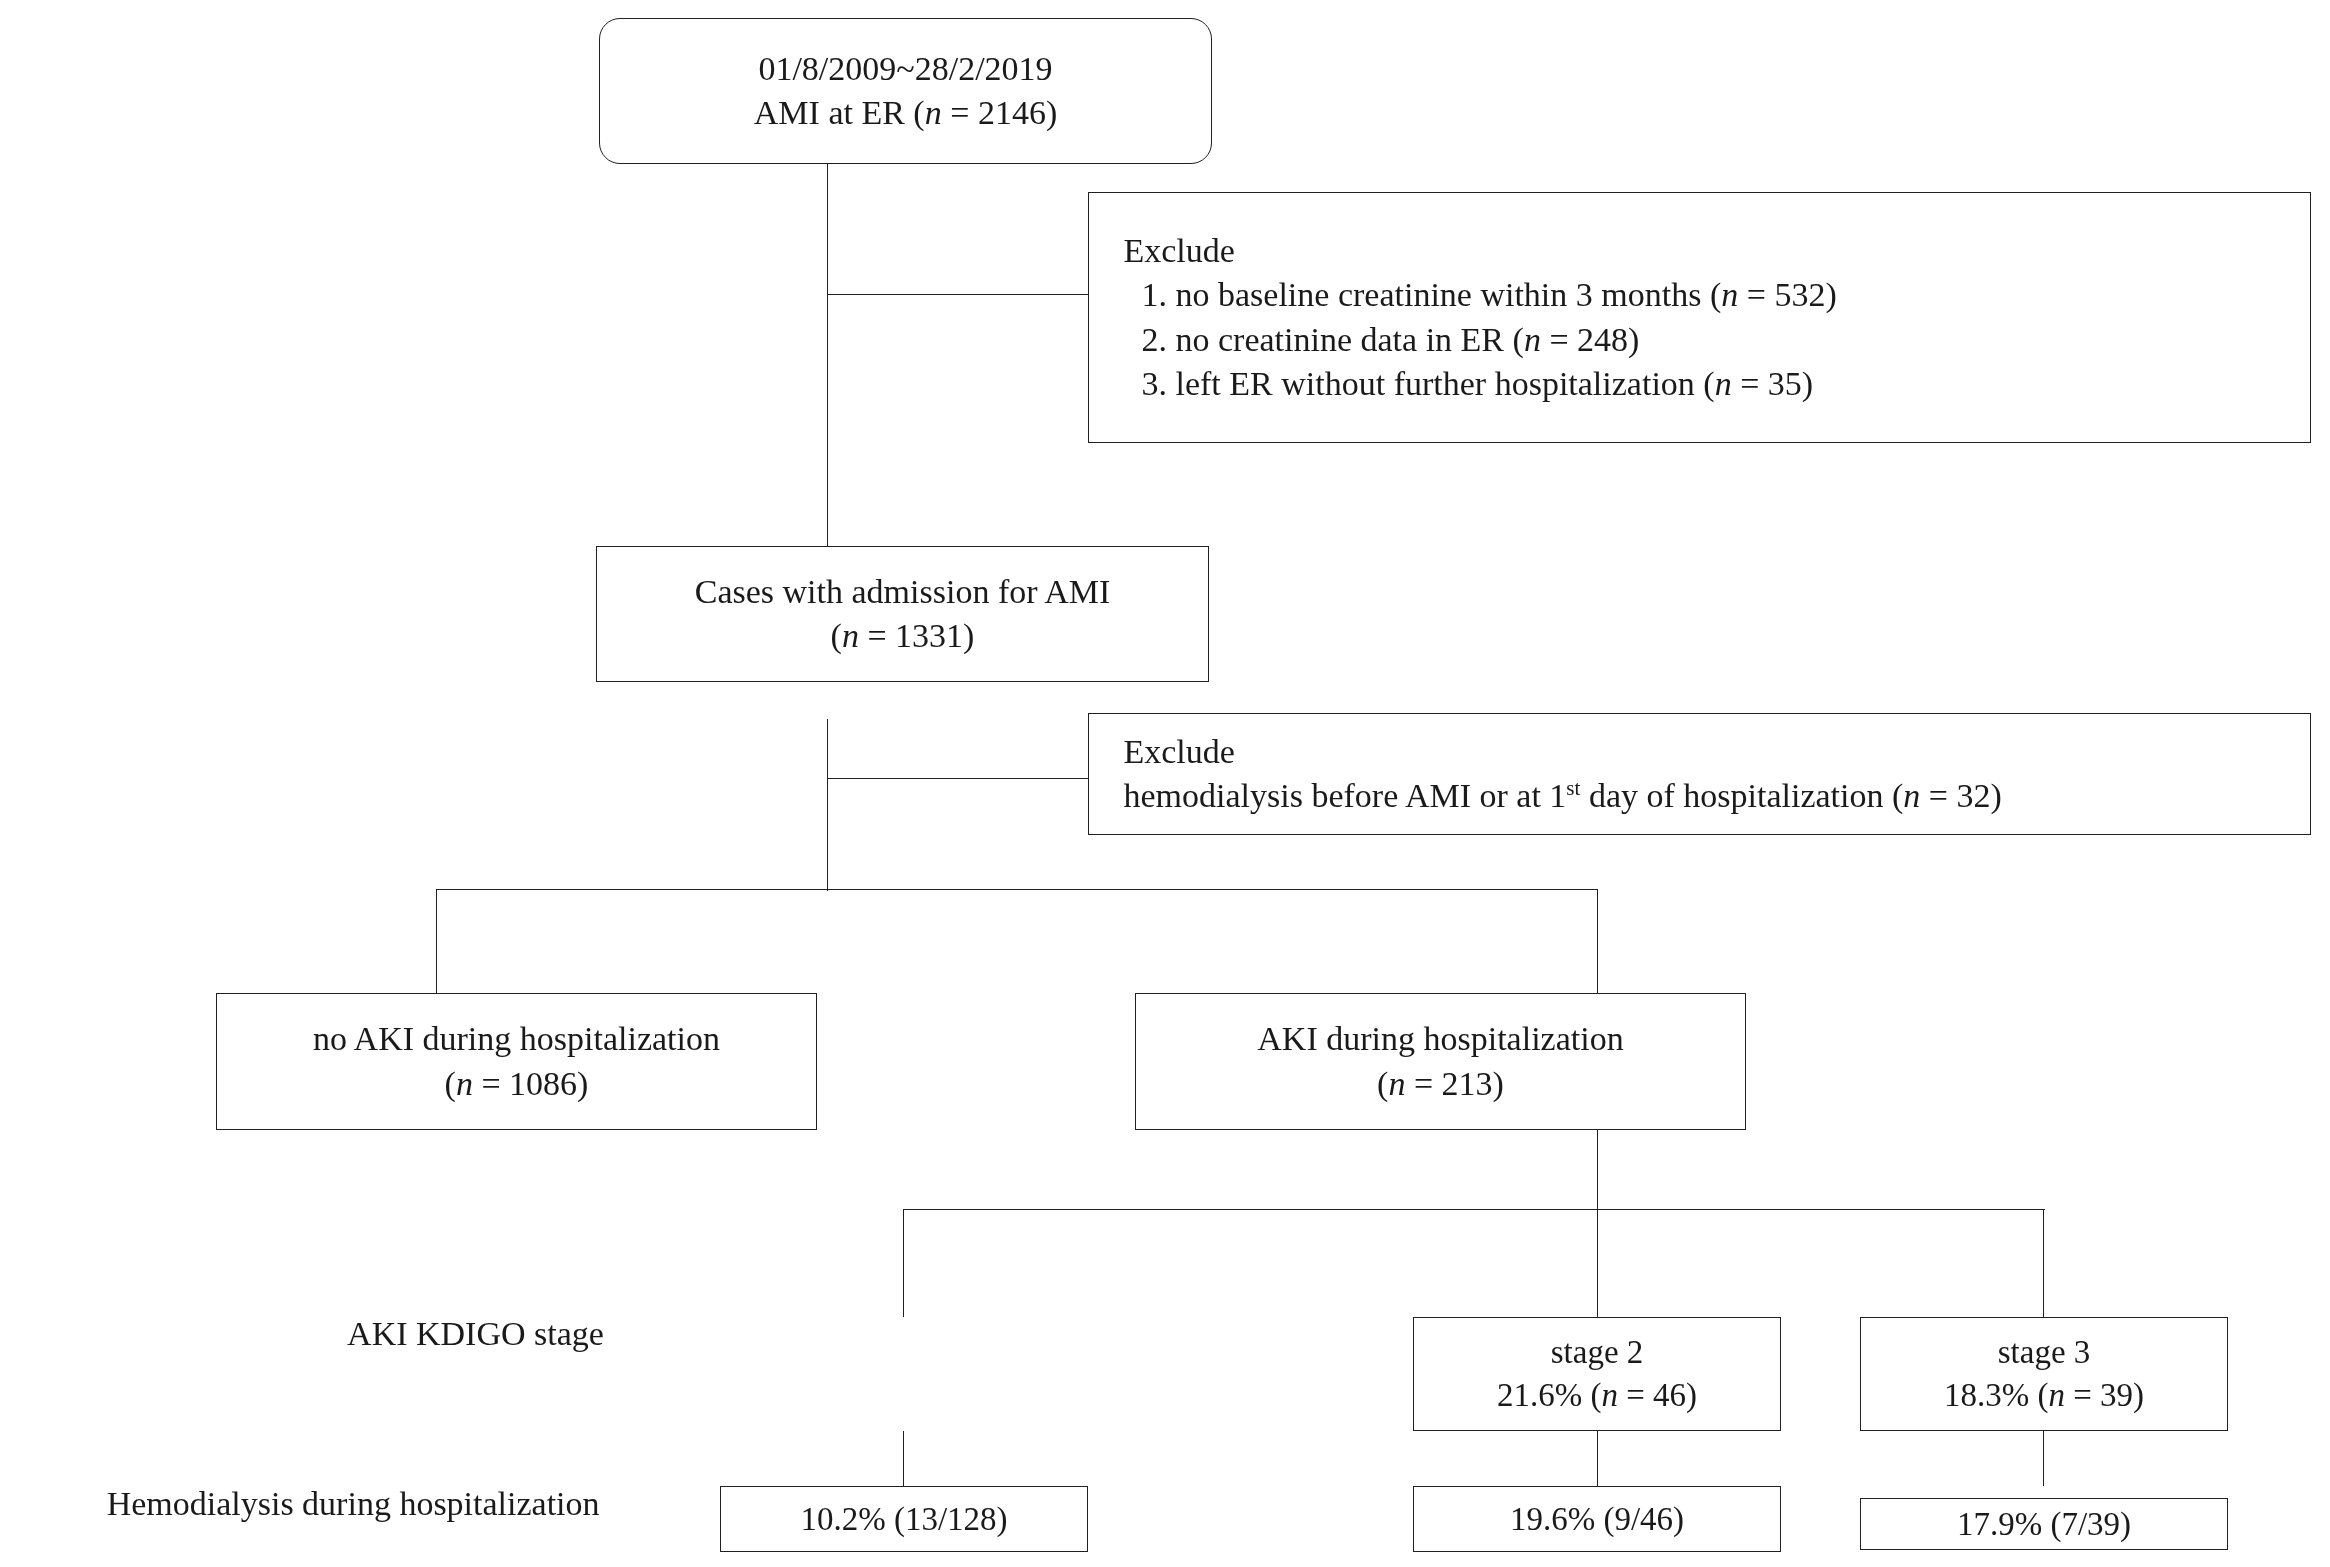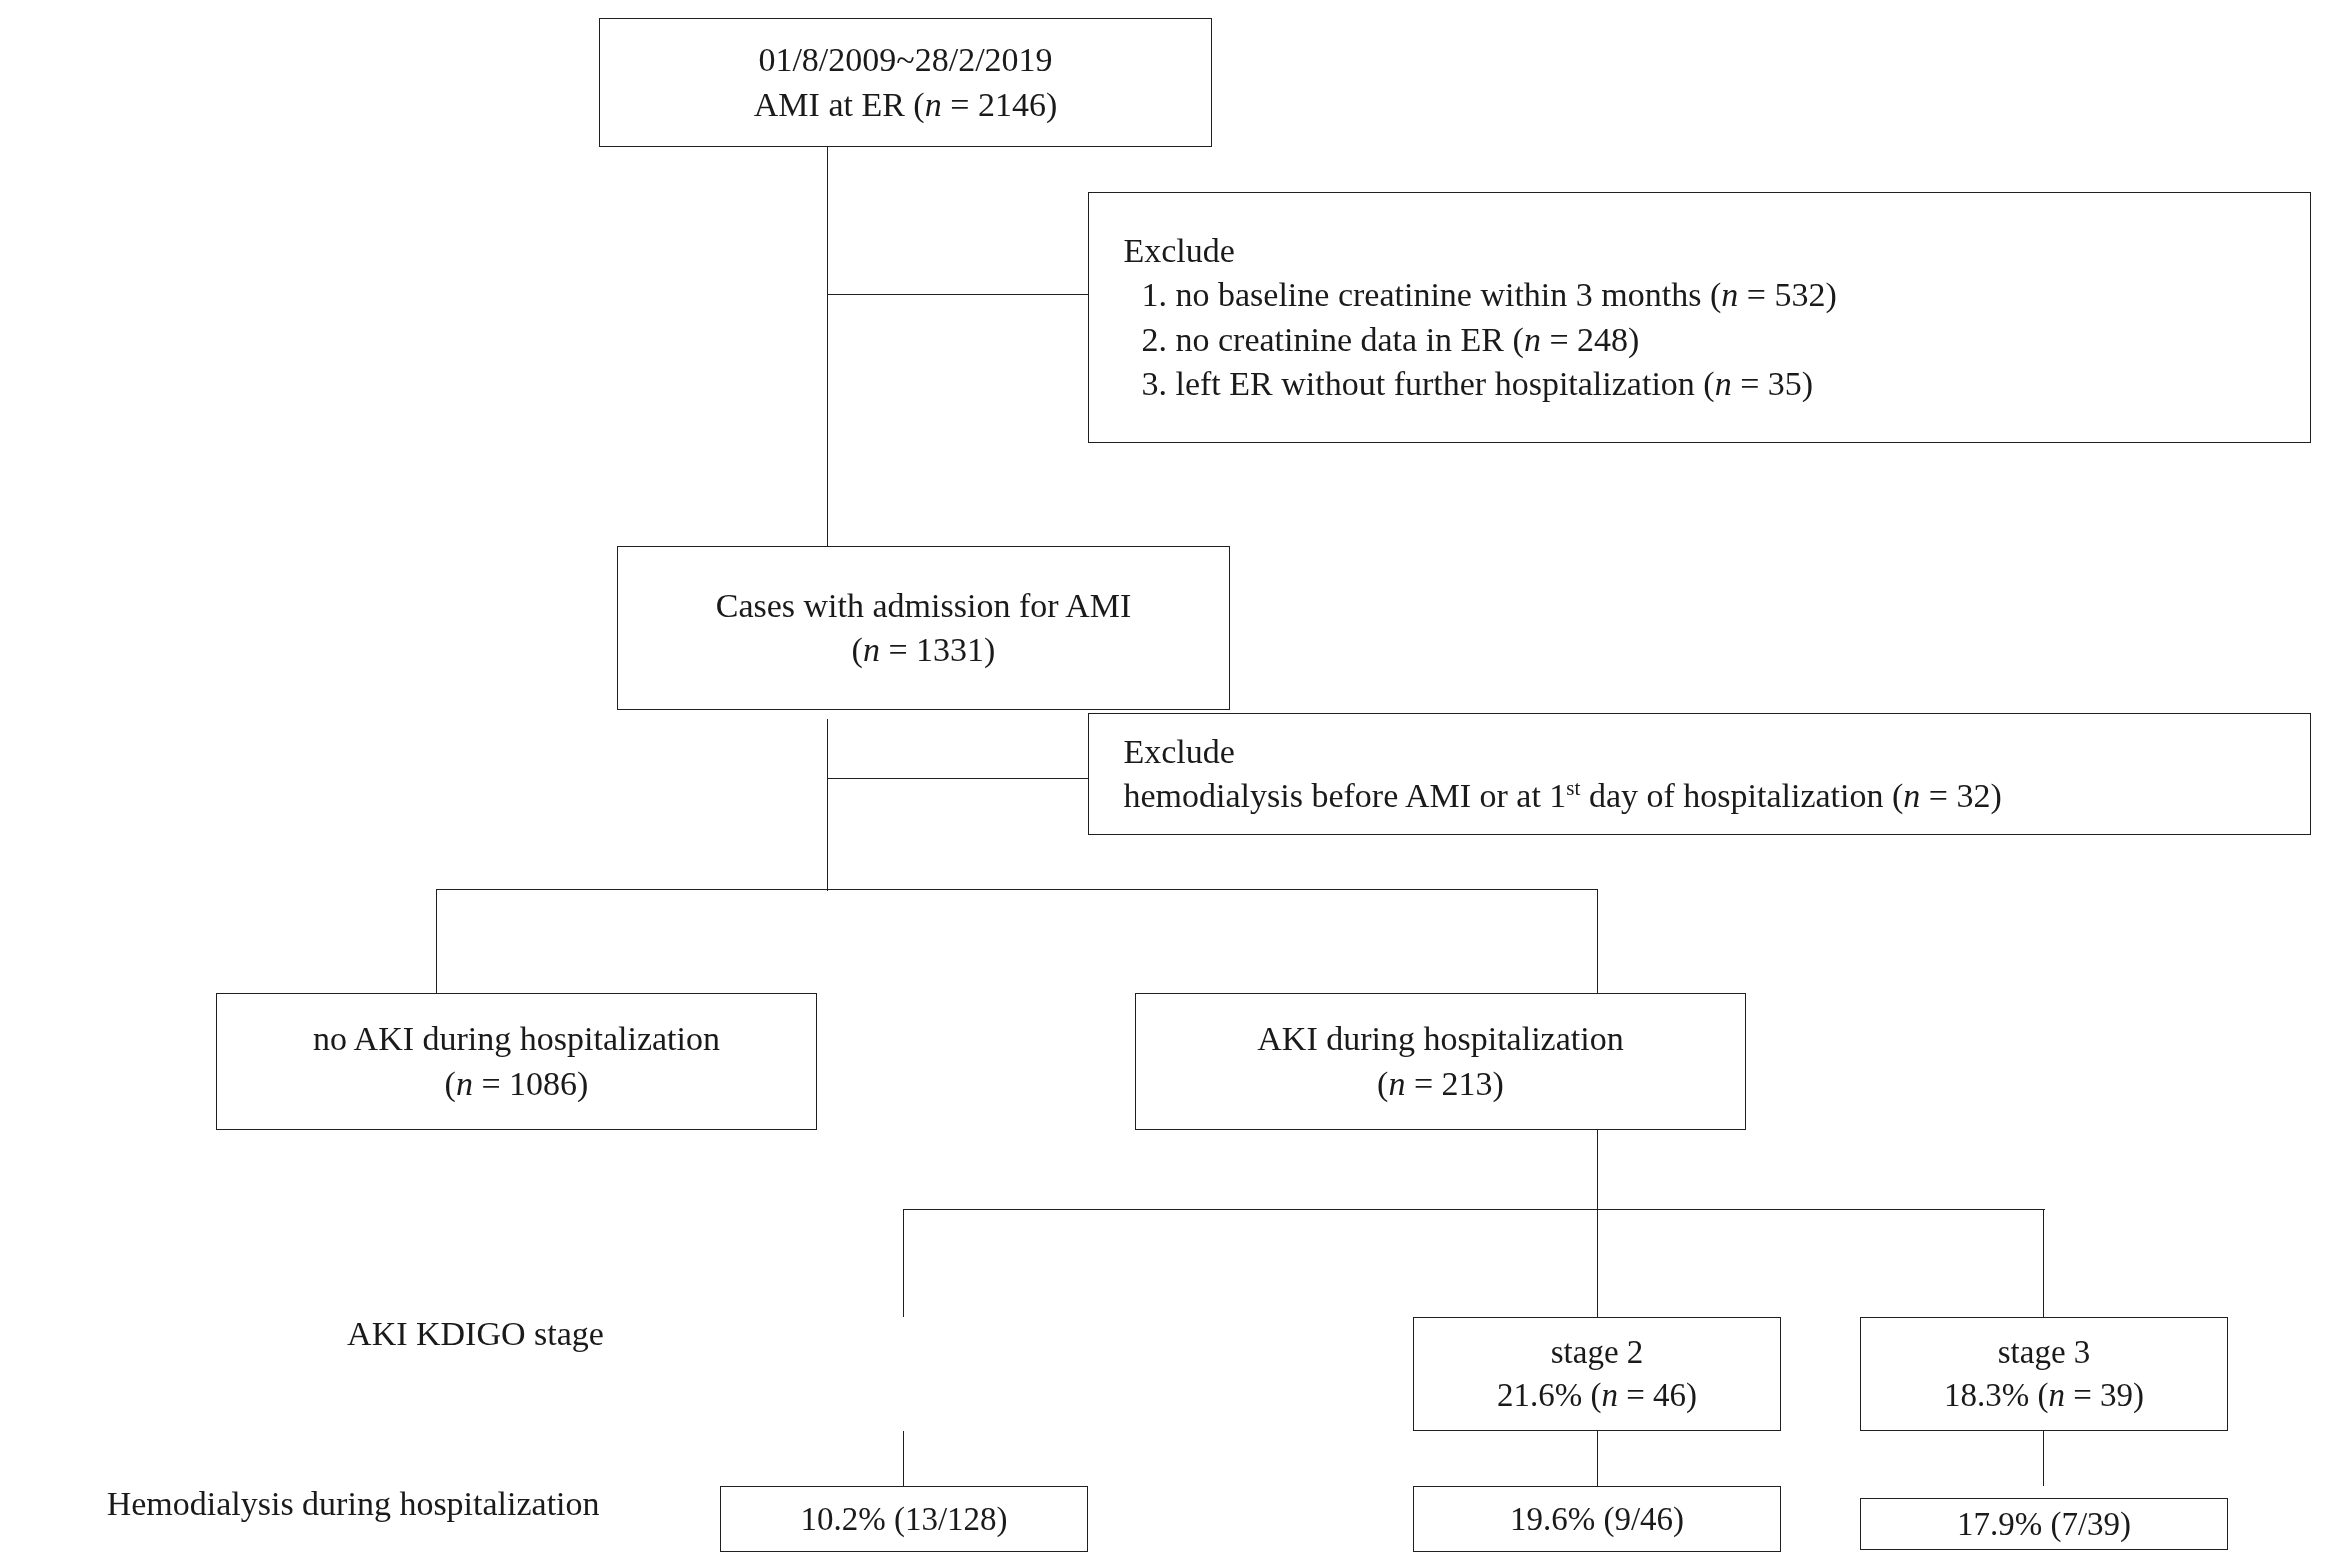--- a/index.html
+++ b/index.html
@@ -93,33 +93,33 @@
 
   <div class="hline" style="left:903px; top:1209px; width:1142px;"></div>
   <div class="vline" style="left:903px; top:1209px; height:108px;"></div>
   <div class="vline" style="left:1597px; top:1209px; height:108px;"></div>
   <div class="vline" style="left:2043px; top:1209px; height:108px;"></div>
 
   <div class="vline" style="left:903px; top:1431px; height:55px;"></div>
   <div class="vline" style="left:1597px; top:1431px; height:55px;"></div>
   <div class="vline" style="left:2043px; top:1431px; height:55px;"></div>
 
-  <div class="box center" style="left:599px; top:18px; width:613px; height:129px;">
+  <div class="box center" style="left:599px; top:18px; width:613px; height:146px;border-radius:21px;">
     <span class="line fs-main">01/8/2009~28/2/2019</span>
     <span class="line fs-main"><span>AMI at ER (</span><span class="it">n</span><span> = 2146)</span></span>
   </div>
 
   <div class="box left" style="left:1088px; top:192px; width:1223px; height:251px; padding:11.6px 16.5px;">
     <span class="line fs-excl pad-left">Exclude</span>
     <span class="line fs-excl indent"><span>1. no baseline creatinine within 3 months (</span><span class="it">n</span><span> = 532)</span></span>
     <span class="line fs-excl indent"><span>2. no creatinine data in ER (</span><span class="it">n</span><span> = 248)</span></span>
     <span class="line fs-excl indent"><span>3. left ER without further hospitalization (</span><span class="it">n</span><span> = 35)</span></span>
   </div>
 
-  <div class="box center" style="left:617px; top:546px; width:613px; height:164px;text-align:center;">
+  <div class="box center" style="left:596px; top:546px; width:613px; height:136px;text-align:center;">
     <span class="line fs-main">Cases with admission  for AMI</span>
     <span class="line fs-main"><span>(</span><span class="it">n</span><span> = 1331)</span></span>
   </div>
 
   <div class="box left" style="left:1088px; top:713px; width:1223px; height:122px; padding:8.3px 16.5px;">
     <span class="line fs-excl pad-left">Exclude</span>
     <span class="line fs-excl pad-left"><span>hemodialysis before AMI or at 1</span><sup class="ord">st</sup><span> day of hospitalization (</span><span class="it">n</span><span> = 32)</span></span>
   </div>
 
   <div class="box center" style="left:216px; top:993px; width:601px; height:137px;">

